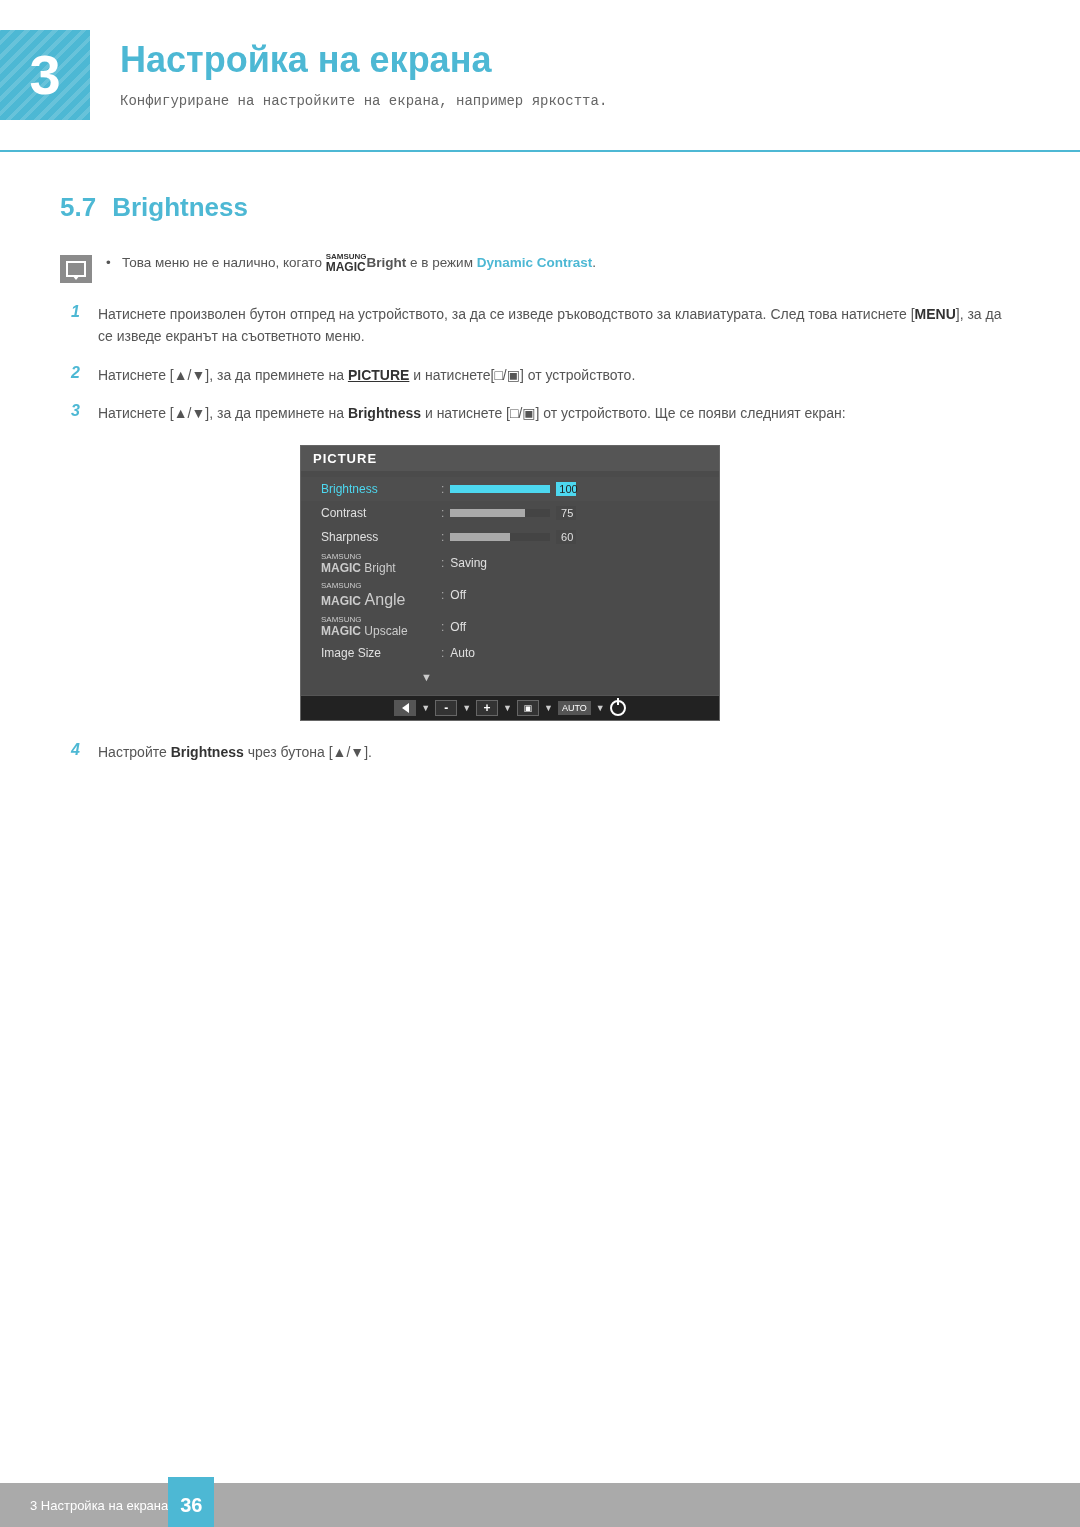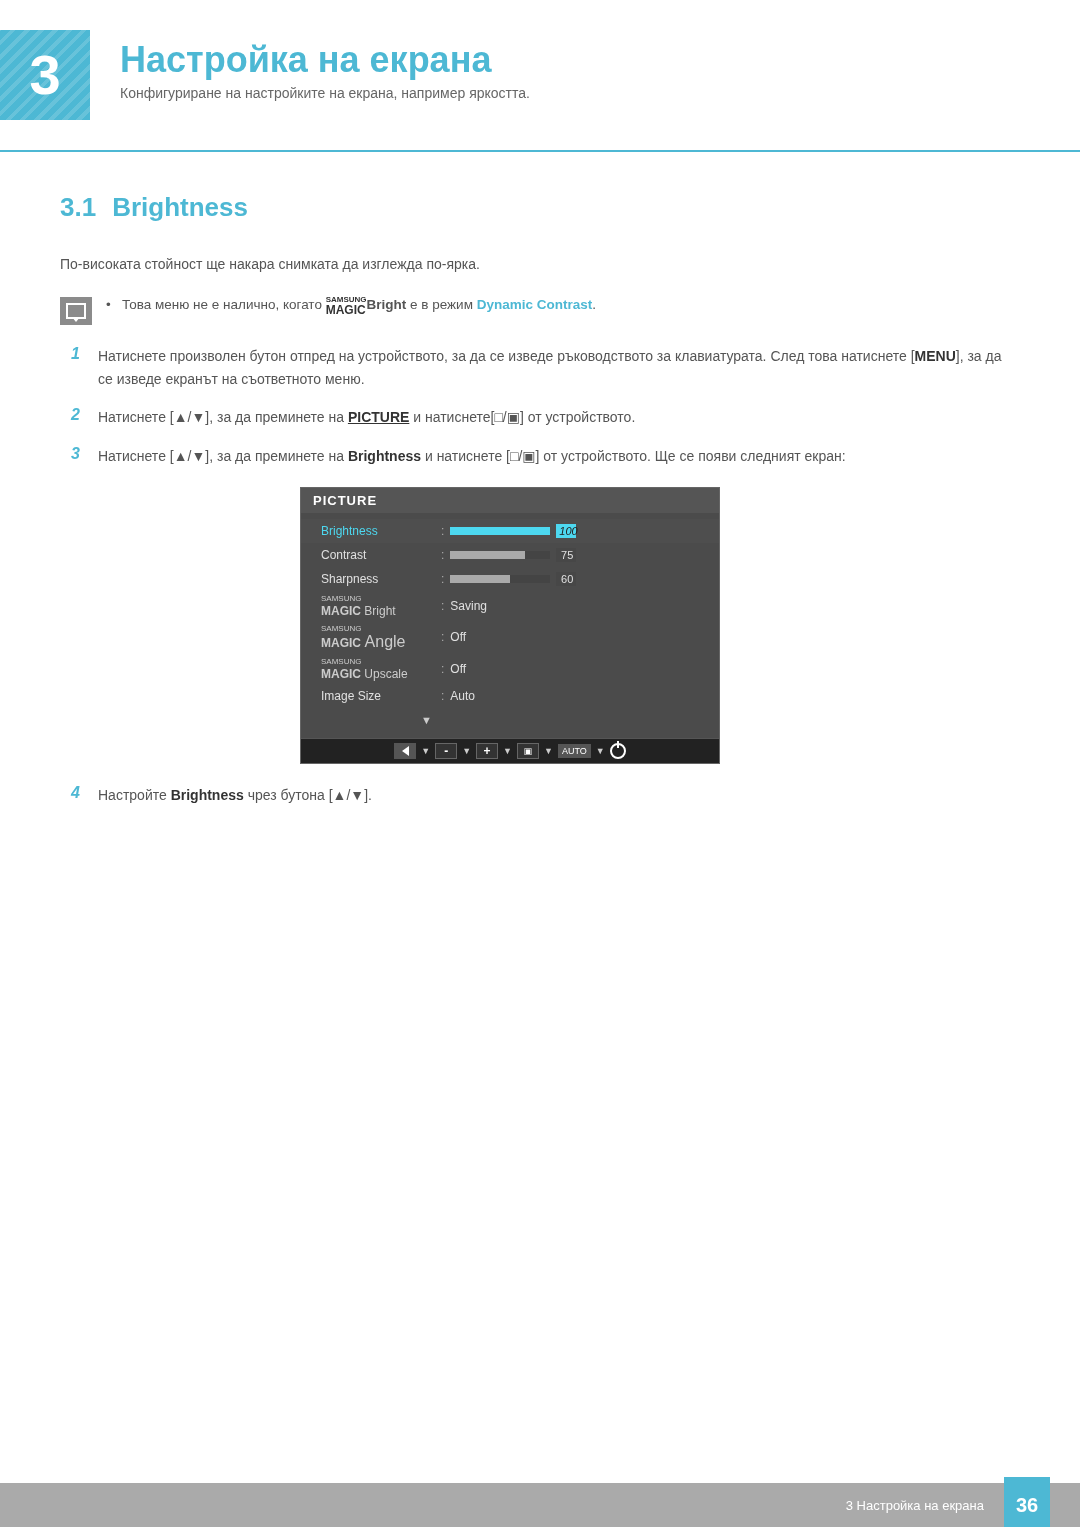--- a/index.html
+++ b/index.html
@@ -55,21 +55,22 @@
     }
     .chapter-title {
       font-size: 36px;
       font-weight: bold;
       color: #4db8d4;
       line-height: 1.2;
     }
     .chapter-subtitle {
       font-size: 14px;
       color: #666;
-      margin-top: 4px;
+      margin-top: 12px;
+      font-family: Liberation Mono, monospace;
     }
 
     
     .header-divider {
       height: 2px;
       background: #4db8d4;
       margin: 0 0 40px 0;
     }
 
     
@@ -273,21 +274,20 @@
       color: #e0e0e0;
       font-size: 11px;
       width: 20px;
       text-align: right;
       background: rgba(70,70,70,0.8);
       padding: 1px 3px;
     }
     .progress-value.cyan-bg {
       background: #4dd8f0;
       color: #222;
-      font-style: italic;
     }
 
     
     .monitor-toolbar {
       background: rgba(30,30,30,0.9);
       display: flex;
       align-items: center;
       justify-content: center;
       gap: 4px;
       padding: 4px 8px;
@@ -328,23 +328,23 @@
     
     .page-footer {
       position: absolute;
       bottom: 0;
       left: 0;
       right: 0;
       height: 44px;
       background: #aaa;
       display: flex;
       align-items: center;
-      justify-content: flex-end;
+      justify-content: flex-start;
       padding: 0 30px;
-      gap: 20px;
+      gap: 0;
     }
     .footer-text {
       color: white;
       font-size: 13px;
     }
     .footer-page {
       background: #4db8d4;
       color: white;
       font-size: 20px;
       font-weight: bold;
@@ -376,25 +376,24 @@
     <div class="chapter-title">Настройка на екрана</div>
     <div class="chapter-subtitle">Конфигуриране на настройките на екрана, например яркостта.</div>
   </div>
 </div>
 
 <div class="header-divider"></div>
 
 <div class="content">
 
   <div class="section-title">
-    <span class="section-number">3.1</span>
+    <span class="section-number">5.7</span>
     <span>Brightness</span>
   </div>
 
-  <div class="section-desc">По-високата стойност ще накара снимката да изглежда по-ярка.</div>
 
   <div class="note-box">
     <div class="note-icon">
       <div class="note-icon-inner"></div>
     </div>
     <div class="note-lines">
       <div class="note-line">
         Това меню не е налично, когато <span class="inline-brand">
             <span class="top">SAMSUNG</span>
             <span class="bot">MAGIC</span>

